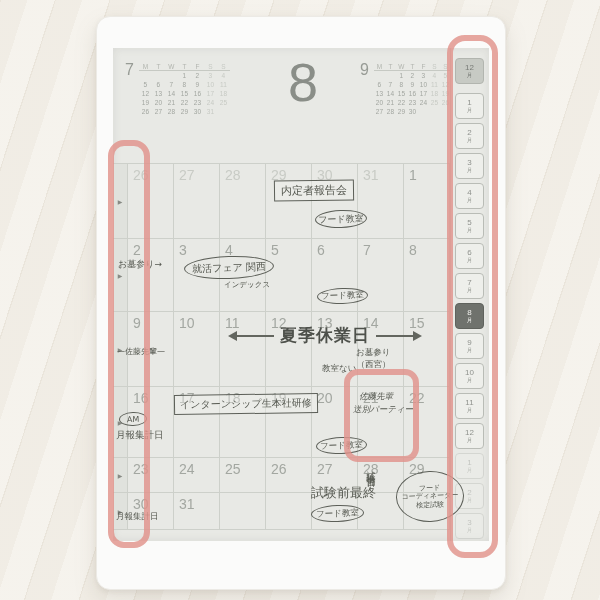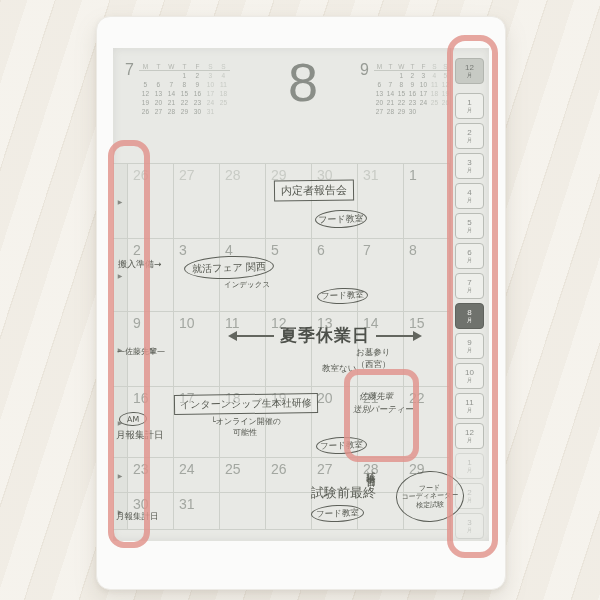--- a/index.html
+++ b/index.html
@@ -414,44 +414,40 @@
         <div class="tab faded" style="top: 465px;">
           <span class="tnum">3</span>
           <span class="tsuf">月</span>
         </div>
       </div>
   </div>
 
   <div class="note boxed" style="left:274px;top:180px;font-size:11px;padding:2px 6px;">内定者報告会</div>
   <div class="note oval" style="left:315px;top:210px;width:52px;height:18px;font-size:9px;">フード教室</div>
 
-  <div class="note" style="left:118px;top:258px;font-size:9px;">搬入準備→</div>
+  <div class="note" style="left:118px;top:258px;font-size:9px;">お墓参り→</div>
   <div class="note oval" style="left:184px;top:256px;width:90px;height:23px;font-size:10px;">就活フェア 関西</div>
   <div class="note" style="left:224px;top:280px;font-size:7.5px;">インデックス</div>
   <div class="note oval" style="left:317px;top:288px;width:51px;height:16px;font-size:8.5px;">フード教室</div>
 
   <div class="note holiday-line" style="left:230px;top:324px;">
     <span class="harrow l"></span>
     <span class="holiday-text">夏季休業日</span>
     <span class="harrow r"></span>
   </div>
   <div class="note" style="left:117px;top:346px;font-size:8px;">—佐藤先輩—</div>
   <div class="note" style="left:322px;top:363px;font-size:8.5px;">教室ない</div>
   <div class="note" style="left:356px;top:346px;font-size:8.5px;line-height:12px;text-align:right;">
     <span>お墓参り</span><br>
     <span>（西宮）</span>
   </div>
 
   <div class="note oval" style="left:119px;top:412px;width:28px;height:14px;font-size:8px;">AM</div>
   <div class="note" style="left:116px;top:429px;font-size:9.5px;">月報集計日</div>
   <div class="note boxed" style="left:174px;top:394px;font-size:10px;padding:2px 5px;">インターンシップ生本社研修</div>
-  <div class="note" style="left:211px;top:416px;font-size:8px;line-height:11px;">
-    <span>└オンライン開催の</span><br>
-    <span style="margin-left:22px;">可能性</span>
-  </div>
   <div class="note oval" style="left:316px;top:437px;width:51px;height:17px;font-size:8.5px;">フード教室</div>
   <div class="note" style="left:353px;top:390px;font-size:8.5px;line-height:13px;font-style:italic;">
     <span style="margin-left:6px;">佐藤先輩</span><br>
     <span>送別パーティー</span>
   </div>
 
   <div class="note" style="left:311px;top:484px;font-size:13px;font-family:Liberation Serif, serif;">試験前最終</div>
   <div class="note oval" style="left:311px;top:505px;width:53px;height:17px;font-size:8.5px;">フード教室</div>
   <div class="note vertical" style="left:364px;top:464px;height:62px;font-size:9px;">試験準備日</div>
   <div class="note oval" style="left:396px;top:471px;width:68px;height:51px;font-size:7px;line-height:8.5px;text-align:center;white-space:normal;flex-direction:column;">

